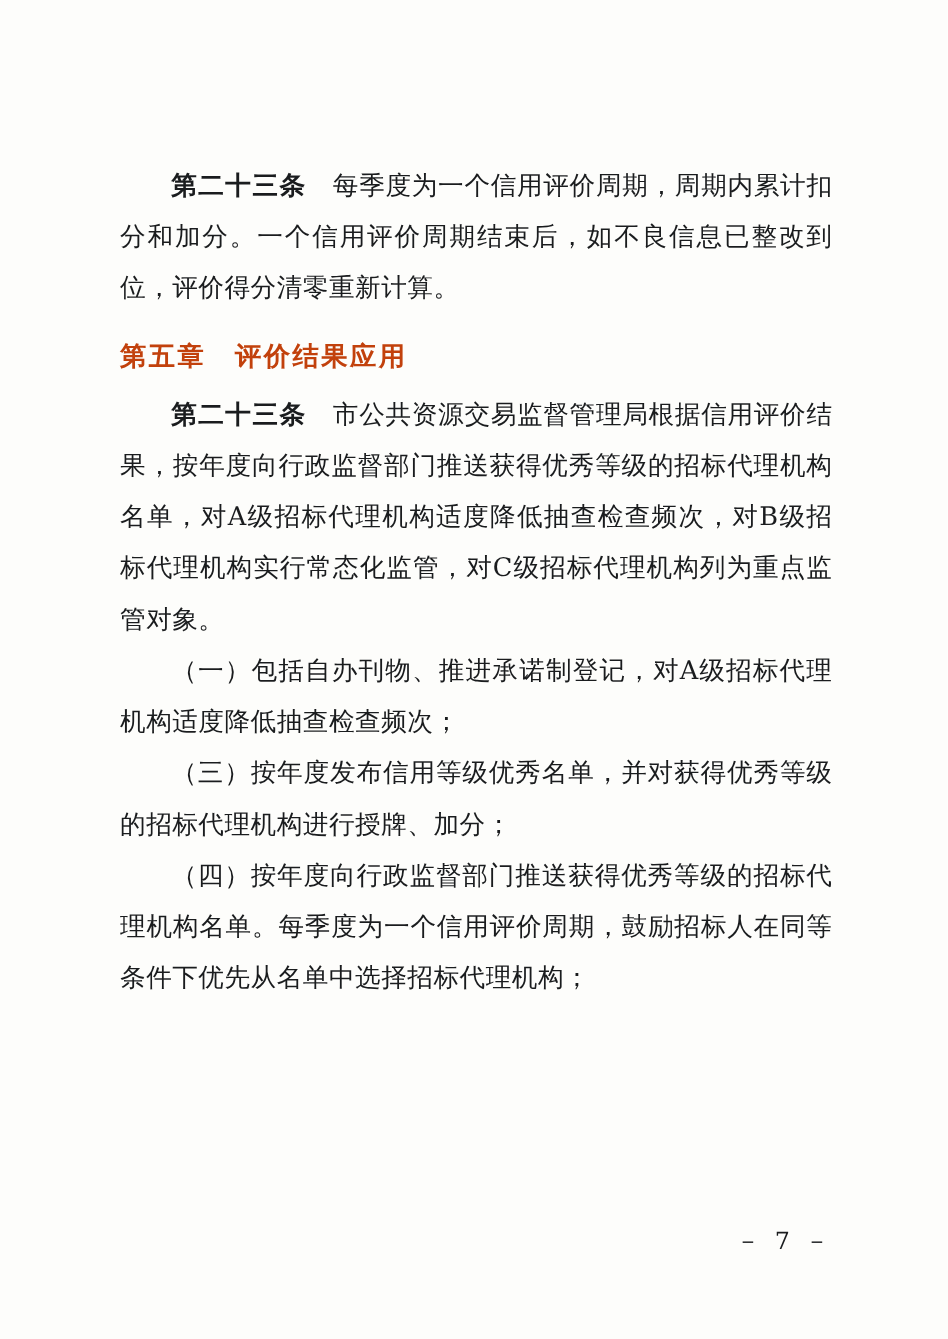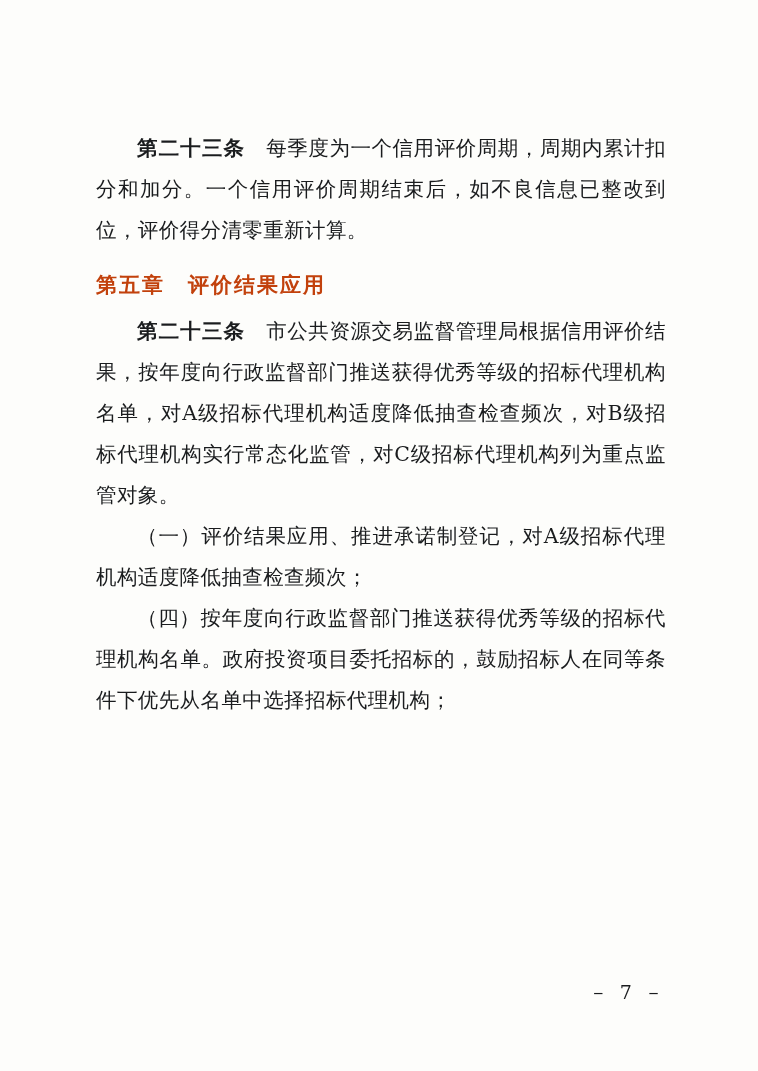--- a/index.html
+++ b/index.html
@@ -77,23 +77,24 @@
 
     <div class="gap-sm"></div>
 
     <h2 class="chapter-title">第五章　评价结果应用</h2>
 
     <p class="para indent">
       <span class="lead">第二十三条</span><span>　市公共资源交易监督管理局根据信用评价结果，按年度向行政监督部门推送获得优秀等级的招标代理机构名单，对A级招标代理机构适度降低抽查检查频次，对B级招标代理机构实行常态化监管，对C级招标代理机构列为重点监管对象。</span>
     </p>
 
 
-    <p class="para indent">（一）评价结果应用、推进承诺制登记，对A级招标代理机构适度降低抽查检查频次；</p>
+    <p class="para indent">（一）包括自办刊物、推进承诺制登记，对A级招标代理机构适度降低抽查检查频次；</p>
 
 
+    <p class="para indent">（三）按年度发布信用等级优秀名单，并对获得优秀等级的招标代理机构进行授牌、加分；</p>
 
-    <p class="para indent">（四）按年度向行政监督部门推送获得优秀等级的招标代理机构名单。政府投资项目委托招标的，鼓励招标人在同等条件下优先从名单中选择招标代理机构；</p>
+    <p class="para indent">（四）按年度向行政监督部门推送获得优秀等级的招标代理机构名单。每季度为一个信用评价周期，鼓励招标人在同等条件下优先从名单中选择招标代理机构；</p>
 
 
   </div>
 
   <div class="page-number">－ 7 －</div>
 </div>
 
 </body></html>

